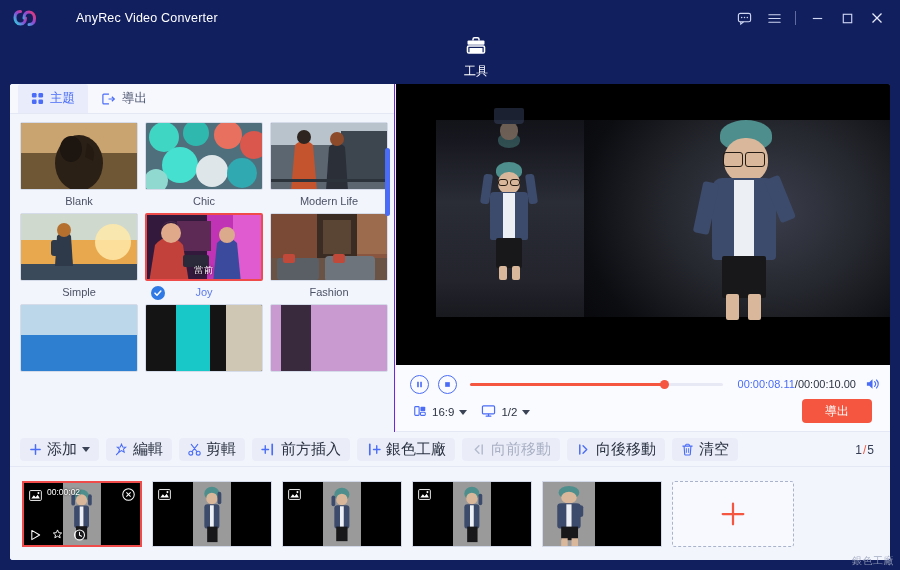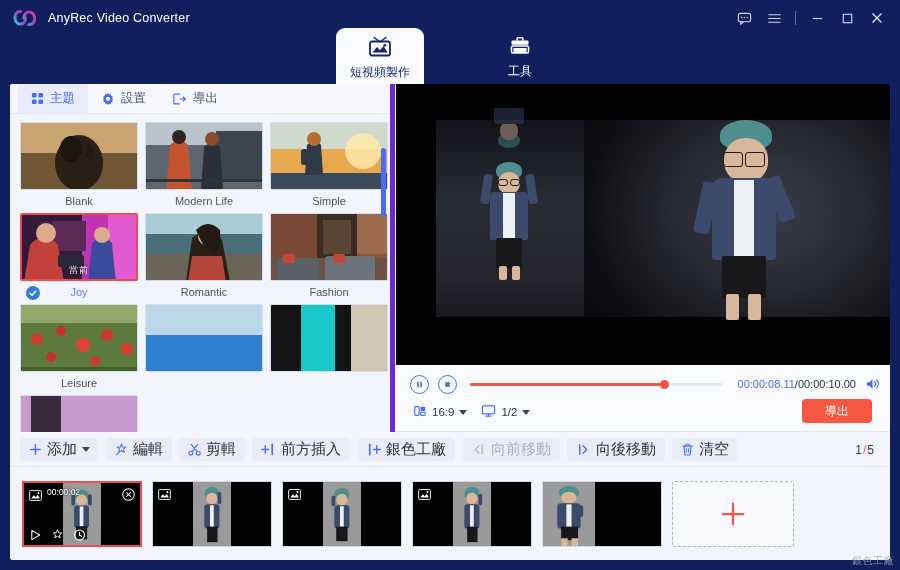--- a/index.html
+++ b/index.html
@@ -9,21 +9,21 @@
     background: #0e1e5b;
   }
   .app {
     position: relative; width: 900px; height: 570px;
     background: #111f5e; overflow: hidden;
   }
 
   
   .titlebar {
     position: absolute; top: 0; left: 0; width: 900px; height: 36px;
-    background: #111f5e; display: flex; align-items: center;
+    background: #111f5e; display: flex; align-items: center; gap: 28px;
   }
   .logo-wrap { margin-left: 11px; width: 28px; height: 28px; display: flex; align-items: center; justify-content: center; }
   .app-title {
     color: #ffffff; font-size: 12.5px; margin-left: 9px; letter-spacing: .2px;
   }
   .win-controls {
     position: absolute; right: 8px; top: 0; height: 36px;
     display: flex; align-items: center; gap: 0px;
   }
   .wbtn {
@@ -52,21 +52,21 @@
   
   .body {
     position: absolute; top: 84px; left: 10px;
     width: 880px; height: 476px; background: #f3f5fc;
     border-radius: 3px; overflow: hidden;
   }
 
   
   .left-panel {
     position: absolute; left: 0; top: 0; width: 385px; height: 348px;
-    background: #f3f5fc; border-right: 5px solid #6d28d9;
+    background: #f3f5fc; border-right: 1px solid #6d28d9;
   }
   .panel-tabs {
     height: 30px; display: flex; align-items: stretch;
     background: #f7f8fd; border-bottom: 1px solid #e4e8f4;
     padding-left: 8px;
   }
   .ptab {
     display: flex; align-items: center; gap: 6px; padding: 0 13px;
     font-size: 12.5px; color: #4c5570; cursor: pointer;
   }
@@ -297,31 +297,20 @@
       <div class="wbtn">
         <svg width="16" height="16" viewBox="0 0 16 16">
             <path d="M3.5 3.5l9 9M12.5 3.5l-9 9" stroke="#e6ebff" stroke-width="1.3"></path>
           </svg>
       </div>
     </div>
   </div>
 
   <div class="navbar">
 
-    <div class="nav-tab active">
-      <div class="ico">
-        <svg width="28" height="26" viewBox="0 0 28 26">
-          <path d="M8 3.5 L13.5 7.5 M20 3.5 L14.5 7.5" stroke="#16256b" stroke-width="1.5" stroke-linecap="round"></path>
-          <rect x="4" y="7.5" width="20" height="14" rx="2" fill="none" stroke="#16256b" stroke-width="1.8"></rect>
-          <path d="M6.5 18.5 L11 13 L14 16.3 L17.5 12 L21.5 18.5 Z" fill="#16256b"></path>
-          <circle cx="18.8" cy="11.3" r="1.4" fill="#16256b"></circle>
-        </svg>
-      </div>
-      <span>短視頻製作</span>
-    </div>
 
     <div class="nav-gap"></div>
 
 
     <div class="nav-gap"></div>
 
     <div class="nav-tab">
       <div class="ico">
         <svg width="26" height="26" viewBox="0 0 26 26">
           <path d="M10 7.5 V6.2 a1.5 1.5 0 0 1 1.5-1.5h3 A1.5 1.5 0 0 1 16 6.2 V7.5" fill="none" stroke="#fff" stroke-width="1.5"></path>
@@ -344,29 +333,20 @@
               <rect x="1" y="1" width="5" height="5" rx="1.3" fill="#4a6cf7"></rect>
               <rect x="8" y="1" width="5" height="5" rx="1.3" fill="#4a6cf7"></rect>
               <rect x="1" y="8" width="5" height="5" rx="1.3" fill="#4a6cf7"></rect>
               <rect x="8" y="8" width="5" height="5" rx="1.3" fill="#4a6cf7"></rect>
             </svg>
           </span>
           <span>主題</span>
         </div>
         <div class="ptab">
           <span class="pico">
-            <svg width="14" height="14" viewBox="0 0 16 16">
-              <path d="M8 1.2l1.1 1.6 1.9-.4.5 1.9 1.9.6-.7 1.8 1.2 1.5-1.2 1.5.7 1.8-1.9.6-.5 1.9-1.9-.4L8 14.8l-1.1-1.6-1.9.4-.5-1.9-1.9-.6.7-1.8L2.1 7.8 3.3 6.3l-.7-1.8 1.9-.6.5-1.9 1.9.4z" fill="#4a6cf7"></path>
-              <circle cx="8" cy="7.8" r="2.4" fill="#f7f8fd"></circle>
-            </svg>
-          </span>
-          <span>設置</span>
-        </div>
-        <div class="ptab">
-          <span class="pico">
             <svg width="15" height="14" viewBox="0 0 16 15">
               <path d="M8.5 2.2 H3 a1 1 0 0 0-1 1 v8.6 a1 1 0 0 0 1 1 h5.5" fill="none" stroke="#4a6cf7" stroke-width="1.3"></path>
               <path d="M8 7.5 h6" stroke="#4a6cf7" stroke-width="1.3"></path>
               <path d="M11.6 5.1 L14.2 7.5 L11.6 9.9" fill="none" stroke="#4a6cf7" stroke-width="1.3"></path>
             </svg>
           </span>
           <span>導出</span>
         </div>
       </div>
 
@@ -383,20 +363,38 @@
                 <ellipse cx="58" cy="40" rx="24" ry="28" fill="#2b2016"></ellipse>
                 <ellipse cx="50" cy="26" rx="11" ry="13" fill="#1c1510"></ellipse>
                 <path d="M66 20 q10 6 6 18 l-8 -4 z" fill="#241a12"></path>
               </svg>
             </div>
             <div class="label-row">
               <div class="theme-label">Blank</div>
             </div>
           </div>
 
+          <div class="theme-cell">
+            <div class="theme-thumb">
+              <svg width="118" height="68" viewBox="0 0 118 68" preserveAspectRatio="none">
+                <rect width="118" height="68" fill="#4f6f7d"></rect>
+                <circle cx="18" cy="14" r="15" fill="#3fd6c4"></circle>
+                <circle cx="50" cy="10" r="13" fill="#2fb9ae"></circle>
+                <circle cx="82" cy="12" r="14" fill="#e8705e"></circle>
+                <circle cx="108" cy="22" r="14" fill="#d9574c"></circle>
+                <circle cx="34" cy="42" rx="18" r="18" fill="#45e0cf"></circle>
+                <circle cx="66" cy="48" r="16" fill="#dfe6ea"></circle>
+                <circle cx="96" cy="50" r="15" fill="#31a9b0"></circle>
+                <circle cx="10" cy="58" r="12" fill="#8fd9d0"></circle>
+              </svg>
+            </div>
+            <div class="label-row">
+              <div class="theme-label">Chic</div>
+            </div>
+          </div>
 
           <div class="theme-cell">
             <div class="theme-thumb">
               <svg width="118" height="68" viewBox="0 0 118 68" preserveAspectRatio="none">
                 <rect width="118" height="68" fill="#8d96a0"></rect>
                 <rect y="0" width="118" height="22" fill="#b9c3cb"></rect>
                 <rect y="22" width="118" height="46" fill="#5b6670"></rect>
                 <rect x="70" y="8" width="48" height="50" fill="#3d464f"></rect>
                 <path d="M24 22 q9 -9 18 0 l4 46 h-26 z" fill="#c4542e"></path>
                 <circle cx="33" cy="14" r="7" fill="#2e2520"></circle>
@@ -447,37 +445,20 @@
             <div class="label-row">
               <div class="check-mark">
                 <svg width="10" height="10" viewBox="0 0 12 12">
                     <path d="M2.4 6.2 L4.8 8.6 L9.4 3.6" fill="none" stroke="#fff" stroke-width="1.8" stroke-linecap="round" stroke-linejoin="round"></path>
                   </svg>
               </div>
               <div class="theme-label">Joy</div>
             </div>
           </div>
 
-          <div class="theme-cell">
-            <div class="theme-thumb">
-              <svg width="118" height="68" viewBox="0 0 118 68" preserveAspectRatio="none">
-                <rect width="118" height="68" fill="#6a7f86"></rect>
-                <rect width="118" height="20" fill="#a8cdd4"></rect>
-                <rect y="20" width="118" height="20" fill="#4a6e78"></rect>
-                <rect y="40" width="118" height="28" fill="#6b6355"></rect>
-                <path d="M46 24 q16 -14 30 2 l8 42 h-44 z" fill="#2a2018"></path>
-                <circle cx="62" cy="22" r="10" fill="#e3b794"></circle>
-                <path d="M50 16 q12 -12 24 0 q2 18 -6 26 q-10 -6 -18 -26" fill="#231a14"></path>
-                <path d="M46 42 h30 l4 26 h-38 z" fill="#b4453a"></path>
-              </svg>
-            </div>
-            <div class="label-row">
-              <div class="theme-label">Romantic</div>
-            </div>
-          </div>
 
           <div class="theme-cell">
             <div class="theme-thumb">
               <svg width="118" height="68" viewBox="0 0 118 68" preserveAspectRatio="none">
                 <rect width="118" height="68" fill="#8a5640"></rect>
                 <rect x="0" y="0" width="46" height="44" fill="#7b4a36"></rect>
                 <rect x="46" y="0" width="40" height="44" fill="#3a2c22"></rect>
                 <rect x="52" y="6" width="28" height="34" fill="#5a4434"></rect>
                 <rect x="86" y="0" width="32" height="40" fill="#9c6a4c"></rect>
                 <rect y="44" width="118" height="24" fill="#6a5344"></rect>
@@ -485,40 +466,20 @@
                 <rect x="54" y="42" width="50" height="26" rx="4" fill="#6e747c"></rect>
                 <rect x="12" y="40" width="12" height="9" rx="2" fill="#c0493a"></rect>
                 <rect x="62" y="40" width="12" height="9" rx="2" fill="#c0493a"></rect>
               </svg>
             </div>
             <div class="label-row">
               <div class="theme-label">Fashion</div>
             </div>
           </div>
 
-          <div class="theme-cell">
-            <div class="theme-thumb">
-              <svg width="118" height="68" viewBox="0 0 118 68" preserveAspectRatio="none">
-                <rect width="118" height="68" fill="#6f8a4a"></rect>
-                <rect width="118" height="18" fill="#93a96a"></rect>
-                <rect y="18" width="118" height="50" fill="#5e7a3e"></rect>
-                <circle cx="16" cy="34" r="6" fill="#d33a2c"></circle>
-                <circle cx="40" cy="26" r="5" fill="#c4342a"></circle>
-                <circle cx="62" cy="40" r="7" fill="#e04234"></circle>
-                <circle cx="86" cy="30" r="6" fill="#cf3a2c"></circle>
-                <circle cx="106" cy="44" r="6" fill="#d93c2e"></circle>
-                <circle cx="30" cy="52" r="5" fill="#c2332a"></circle>
-                <circle cx="74" cy="56" r="5" fill="#d13a2c"></circle>
-                <path d="M0 62 h118 v6 h-118z" fill="#44602c"></path>
-              </svg>
-            </div>
-            <div class="label-row">
-              <div class="theme-label">Leisure</div>
-            </div>
-          </div>
 
           <div class="theme-cell">
             <div class="theme-thumb">
               <svg width="118" height="68" viewBox="0 0 118 68" preserveAspectRatio="none">
                 <rect width="118" height="68" fill="#bcd6ea"></rect>
                 <rect y="30" width="118" height="38" fill="#2f7fd0"></rect>
               </svg>
             </div>
           </div>
           <div class="theme-cell">

